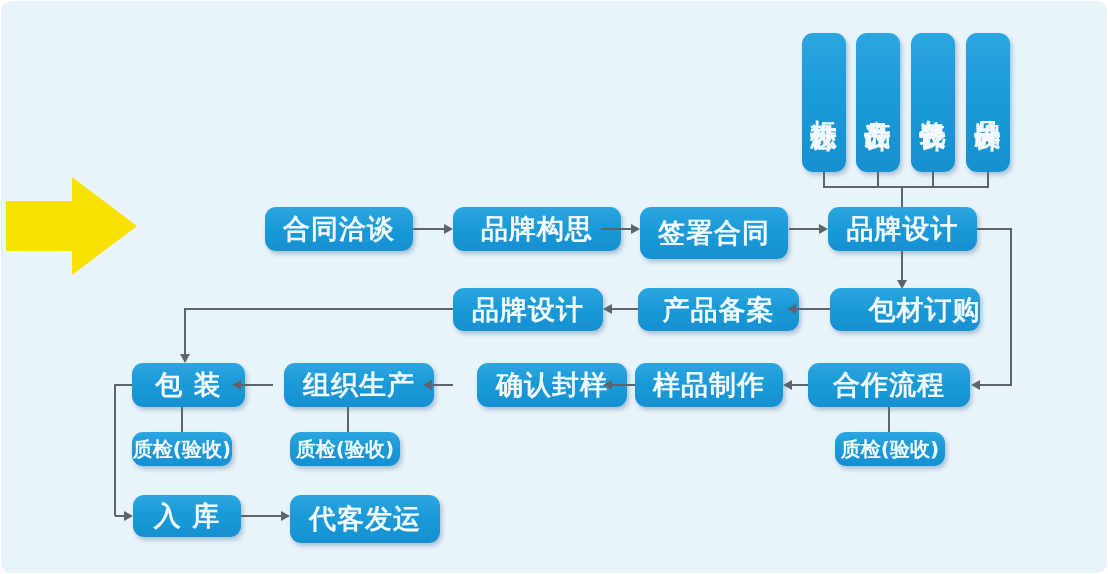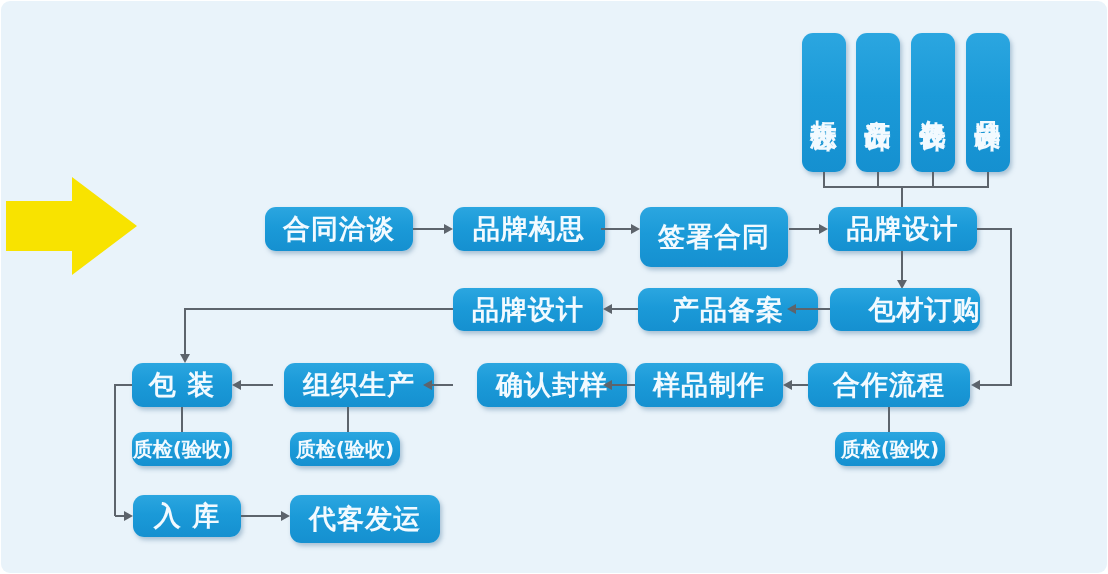--- a/index.html
+++ b/index.html
@@ -61,53 +61,53 @@
   <div class="node vnode" style="left:966px;top:33px;width:44px;height:139px;"><span>品牌设计</span></div>
 
   <div class="line vline" style="left:823px;top:172px;height:14px;"></div>
   <div class="line vline" style="left:877px;top:172px;height:14px;"></div>
   <div class="line vline" style="left:932px;top:172px;height:14px;"></div>
   <div class="line vline" style="left:987px;top:172px;height:14px;"></div>
   <div class="line hline" style="left:823px;top:186px;width:166px;"></div>
   <div class="line vline" style="left:901px;top:186px;height:21px;"></div>
 
   <div class="node" style="left:265px;top:207px;width:148px;height:44px;"><span>合同洽谈</span></div>
-  <div class="node" style="left:453px;top:207px;width:152px;height:44px;"><span>品牌构思</span></div>
-  <div class="node" style="left:640px;top:207px;width:148px;height:60px;"><span>签署合同</span></div>
+  <div class="node" style="left:453px;top:207px;width:168px;height:44px;"><span>品牌构思</span></div>
+  <div class="node" style="left:640px;top:207px;width:148px;height:52px;"><span>签署合同</span></div>
   <div class="node" style="left:828px;top:207px;width:149px;height:44px;"><span>品牌设计</span></div>
 
   <div class="line hline" style="left:413px;top:228px;width:32px;"></div>
   <div class="arrow-right" style="left:444px;top:224px;"></div>
   <div class="line hline" style="left:601px;top:228px;width:31px;"></div>
   <div class="arrow-right" style="left:631px;top:224px;"></div>
   <div class="line hline" style="left:789px;top:228px;width:31px;"></div>
   <div class="arrow-right" style="left:819px;top:224px;"></div>
 
   <div class="line vline" style="left:901px;top:251px;height:29px;"></div>
   <div class="arrow-down" style="left:897px;top:280px;"></div>
 
   <div class="line hline" style="left:977px;top:228px;width:35px;"></div>
   <div class="line vline" style="left:1010px;top:228px;height:158px;"></div>
   <div class="line hline" style="left:980px;top:384px;width:32px;"></div>
   <div class="arrow-left" style="left:971px;top:380px;"></div>
 
   <div class="node" style="left:453px;top:288px;width:150px;height:43px;"><span>品牌设计</span></div>
-  <div class="node" style="left:638px;top:288px;width:180px;height:43px;"><span>产品备案</span></div>
+  <div class="node" style="left:638px;top:288px;width:161px;height:43px;"><span>产品备案</span></div>
   <div class="node" style="left:830px;top:288px;width:150px;height:43px;padding-left:39px;"><span>包材订购</span></div>
 
   <div class="arrow-left" style="left:603px;top:304px;"></div>
   <div class="line hline" style="left:612px;top:308px;width:26px;"></div>
   <div class="arrow-left" style="left:787px;top:304px;"></div>
   <div class="line hline" style="left:796px;top:308px;width:34px;"></div>
 
   <div class="line hline" style="left:184px;top:308px;width:269px;"></div>
   <div class="line vline" style="left:184px;top:308px;height:46px;"></div>
   <div class="arrow-down" style="left:180px;top:354px;"></div>
 
-  <div class="node" style="left:132px;top:363px;width:100px;height:44px;"><span>包 装</span></div>
+  <div class="node" style="left:132px;top:363px;width:113px;height:44px;"><span>包 装</span></div>
   <div class="node" style="left:273px;top:363px;width:150px;height:44px;margin-left:11px;"><span>组织生产</span></div>
   <div class="node" style="left:453px;top:363px;width:150px;height:44px;margin-left:24px;"><span>确认封样</span></div>
   <div class="node" style="left:635px;top:363px;width:148px;height:44px;"><span>样品制作</span></div>
   <div class="node" style="left:808px;top:363px;width:162px;height:44px;"><span>合作流程</span></div>
 
   <div class="arrow-left" style="left:232px;top:380px;"></div>
   <div class="line hline" style="left:241px;top:384px;width:32px;"></div>
   <div class="arrow-left" style="left:423px;top:380px;"></div>
   <div class="line hline" style="left:432px;top:384px;width:21px;"></div>
   <div class="arrow-left" style="left:603px;top:380px;"></div>

